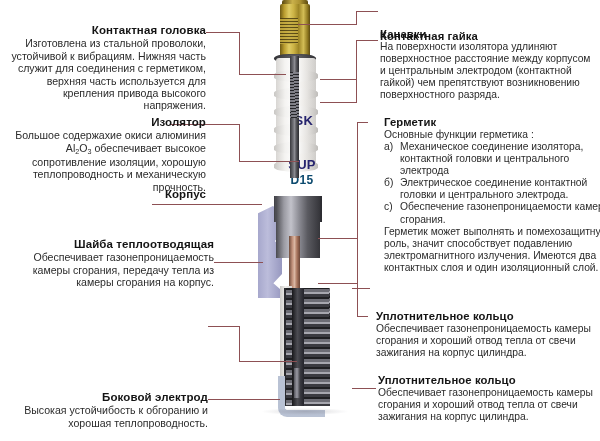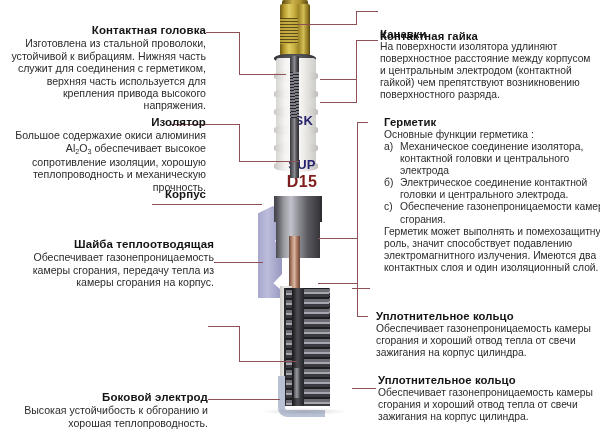--- a/index.html
+++ b/index.html
@@ -164,21 +164,21 @@
     <div class="pc insul"></div>
     <div class="rib" style="top:70px;"></div>
     <div class="rib" style="top:88px;"></div>
     <div class="rib" style="top:106px;"></div>
     <div class="rib" style="top:124px;"></div>
     <div class="rib" style="top:142px;"></div>
     <div class="rib" style="top:160px;"></div>
 
     <div class="brand" style="top:113px;font-size:13px;">ISK</div>
     <div class="brand" style="top:157px;font-size:13px;">SUP</div>
-    <div class="brand" style="top:173px;font-size:16px;color:#7f1d1d;">D15</div>
+    <div class="brand" style="top:173px;font-size:12px;color:#0c4a6e;">D15</div>
 
     <div class="pc rod"></div>
     <div class="pc rod-thread"></div>
 
     <div class="pc gasket"></div>
     <div class="pc hex"></div>
     <div class="pc shell"></div>
     <div class="pc sealant"></div>
 
     <div class="pc nose"></div>

